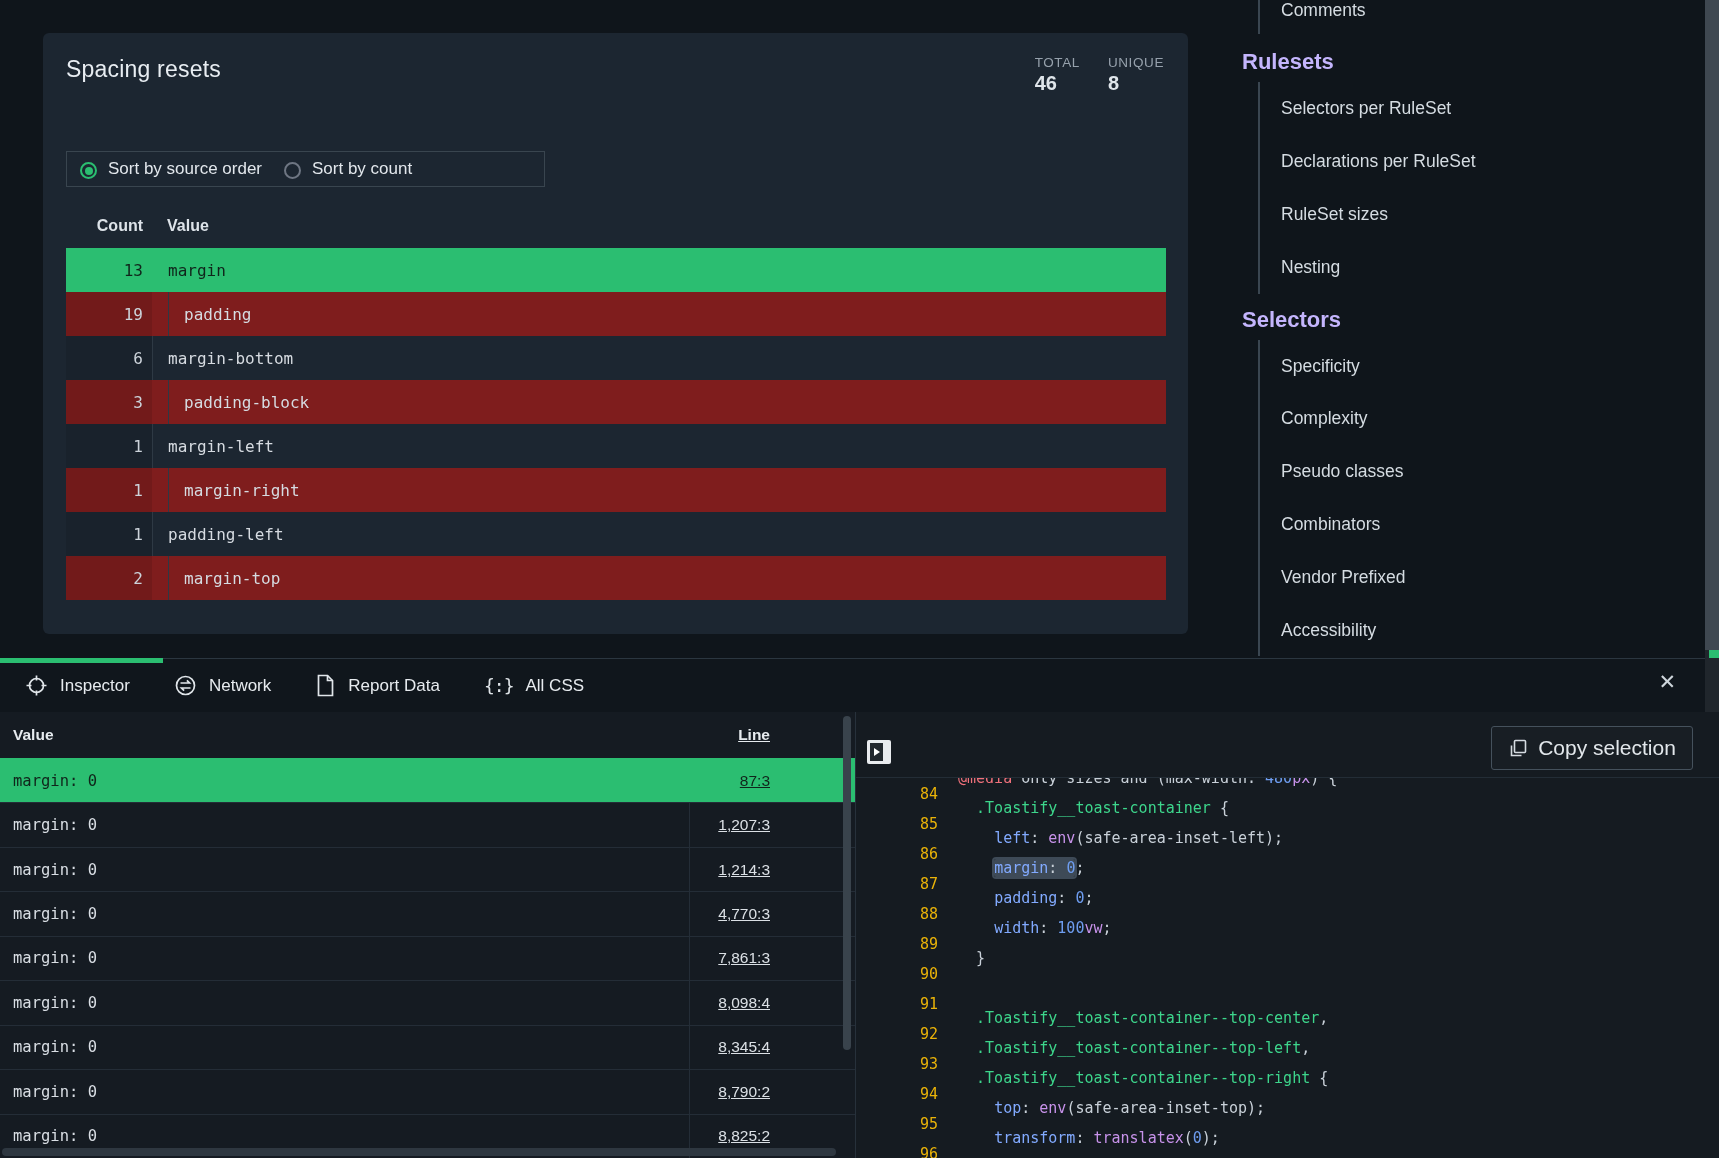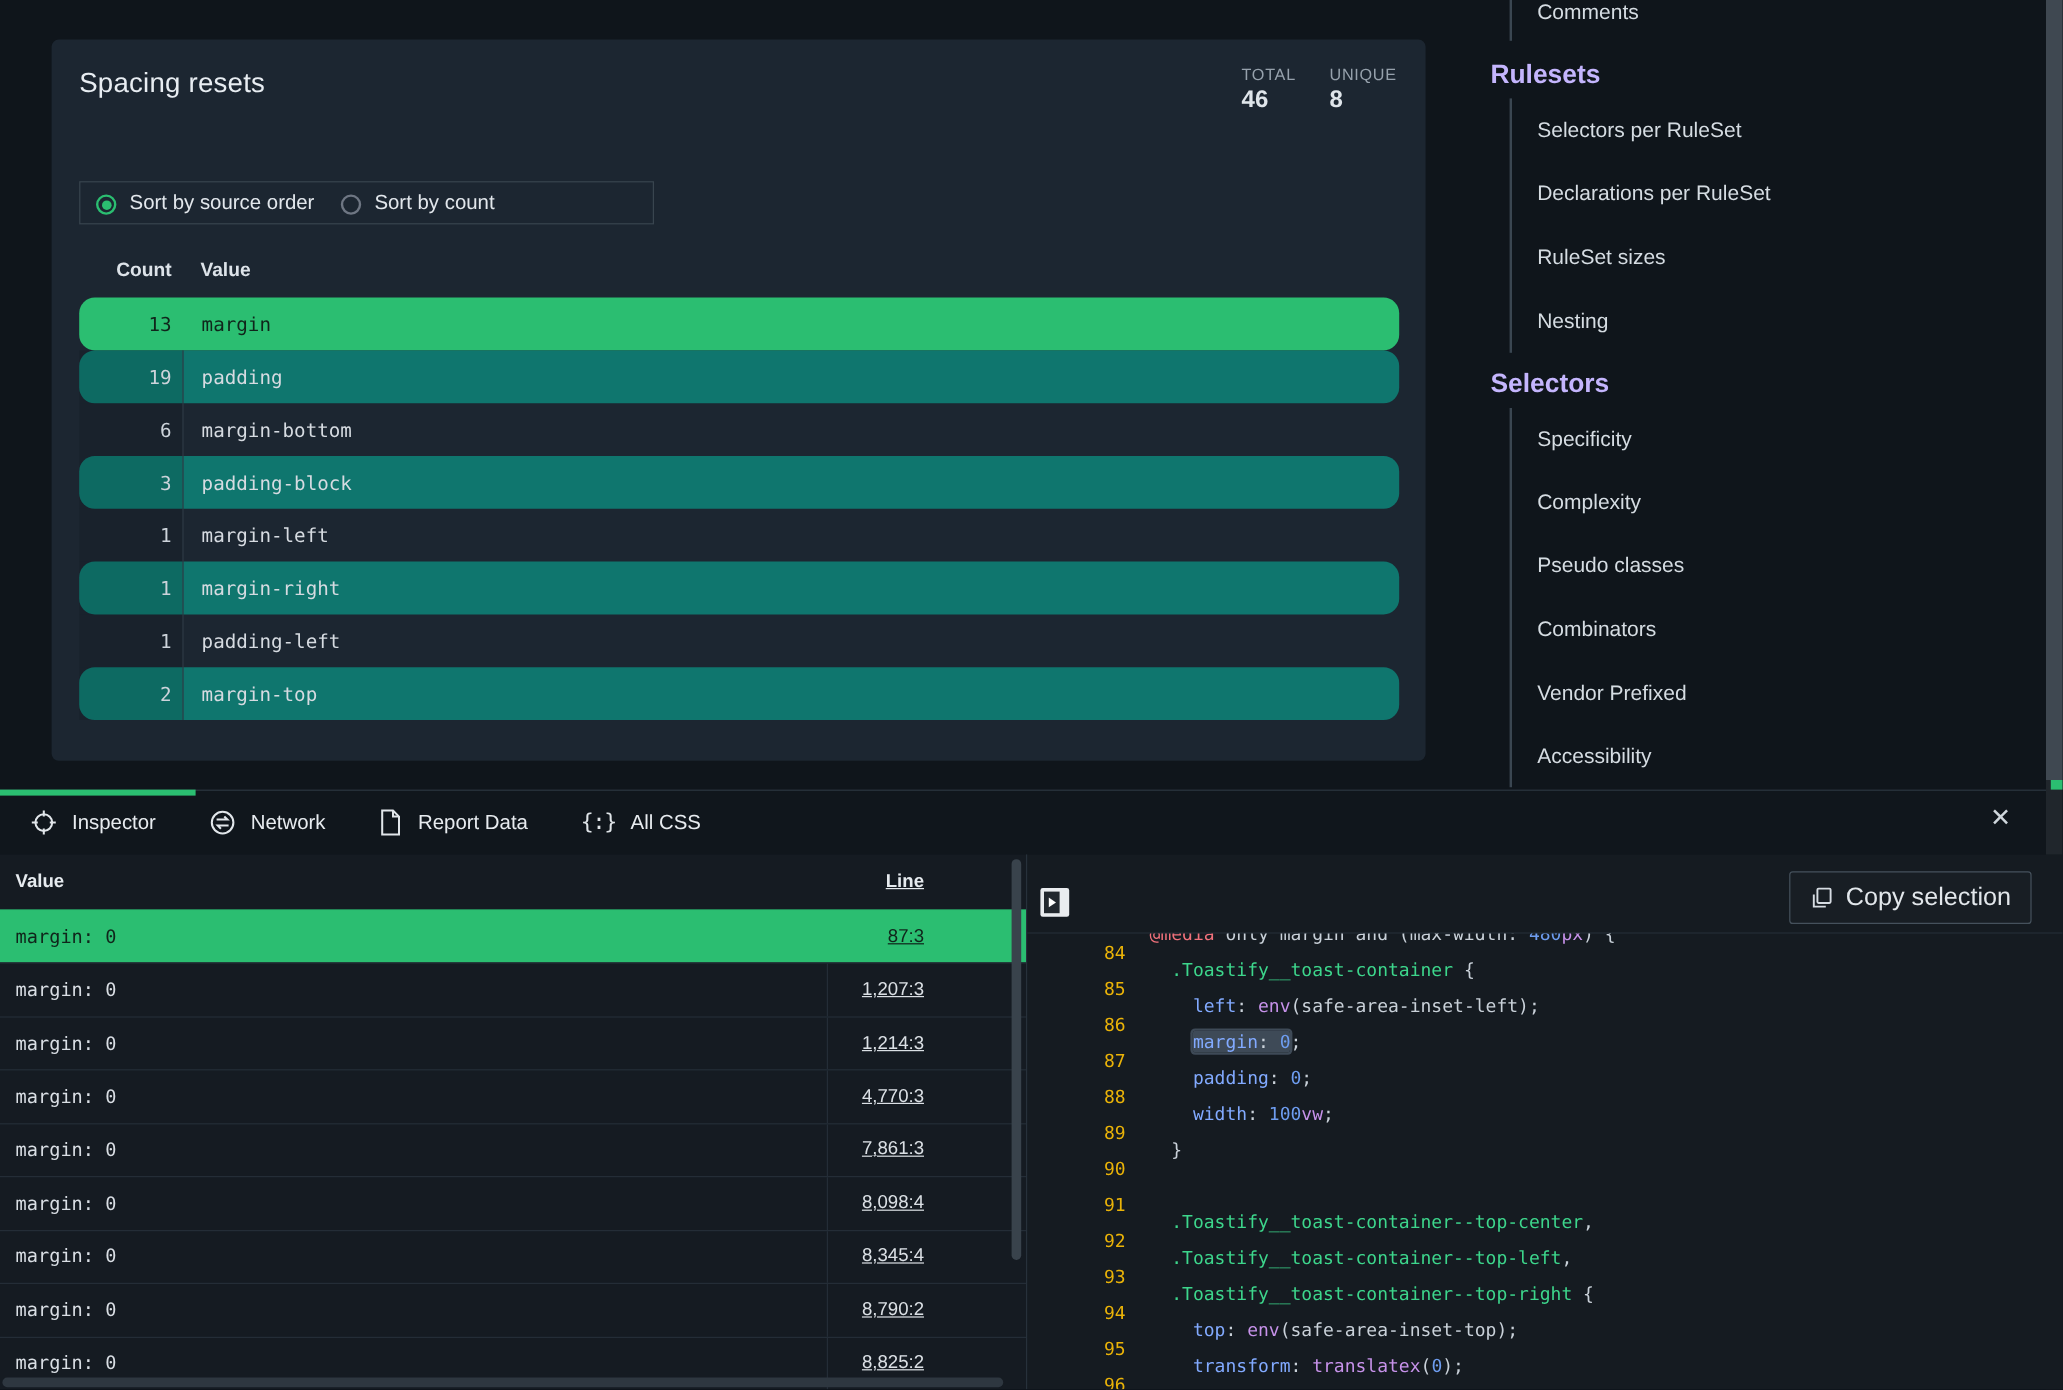--- a/index.html
+++ b/index.html
@@ -18,26 +18,26 @@
             display:flex;align-items:center;gap:22px;padding-left:13px;box-sizing:border-box;}
   .radio-opt{display:flex;align-items:flex-end;gap:11px;font-size:17px;color:#e2e7ec;cursor:pointer;}
   .radio{width:17px;height:17px;border-radius:50%;box-sizing:border-box;position:relative;}
   .radio.on{border:2px solid #2bbe71;}
   .radio.on::after{content:"";position:absolute;left:2.5px;top:2.5px;width:8px;height:8px;border-radius:50%;background:#2bbe71;}
   .radio.off{border:2px solid #6e7683;}
   #card-table{left:23px;top:170px;right:22px;}
   #card-thead{display:flex;height:45px;line-height:45px;font-weight:bold;font-size:16px;color:#dde3e9;}
   .ct-count{width:86px;text-align:right;padding-right:9px;box-sizing:border-box;flex:none;}
   .ct-value{flex:1;padding-left:15px;}
-  #card-rows .crow{display:flex;height:44px;align-items:center;font-size:16px;cursor:pointer;border-radius:13px;}
+  #card-rows .crow{display:flex;height:44px;align-items:center;font-size:16px;cursor:pointer;}
   .crow .cell-count{width:86px;text-align:right;padding-right:9px;box-sizing:border-box;flex:none;
       font-family:"DejaVu Sans Mono",monospace;color:#ccd3da;align-self:stretch;display:flex;align-items:center;justify-content:flex-end;background:rgba(0,0,0,.10);}
   .crow .cell-value{flex:1;padding-left:15px;font-family:"DejaVu Sans Mono",monospace;color:#d6dbe1;
       align-self:stretch;display:flex;align-items:center;border-left:1px solid #2e3944;}
-  .crow.stripe{background:#0f766e;}
+  .crow.stripe{background:#7f1d1d;gap:16px;}
   .crow.sel{background:#2bbe71;}
   .crow.sel .cell-count{color:#10251b;background:transparent;}
   .crow.sel .cell-value{color:#10251b;border-left-color:transparent;}
 
   
   #sidebar{left:1232px;top:0;width:473px;height:656px;overflow:hidden;}
   .sb-header{margin-left:10px;height:40px;display:flex;align-items:center;font-weight:bold;font-size:22px;color:#c4b5fd;}
   .sb-group{margin-left:26px;border-left:2px solid #3a4651;}
   .sb-item{height:52.9px;display:flex;align-items:center;padding-left:21px;font-size:17.5px;color:#d5dce2;cursor:pointer;}
   #sb-g0{margin-top:-14px;}
@@ -301,21 +301,21 @@
     </div>
     <div id="copy-btn">
       <svg width="19" height="19" viewBox="0 0 19 19">
         <rect x="6.5" y="1.5" width="11" height="12" rx="1" fill="none" stroke="#d6dce2" stroke-width="1.6"></rect>
         <path d="M3.5 6.5 v10 h10" fill="none" stroke="#d6dce2" stroke-width="1.6"></path>
       </svg>
       <span>Copy selection</span>
     </div>
     <div id="code-scroll">
       <div id="code-lines">
-          <div class="cline"><span class="gut">84</span><span class="src"><span class="tk-red">@media</span><span class="tk-fg"> only margin and (max-width: </span><span class="tk-num">480</span><span class="tk-unit">px</span><span class="tk-fg">) {</span></span></div>
+          <div class="cline"><span class="gut">84</span><span class="src"><span class="tk-red">@media</span><span class="tk-fg"> only sizes and (max-width: </span><span class="tk-num">480</span><span class="tk-unit">px</span><span class="tk-fg">) {</span></span></div>
           <div class="cline"><span class="gut">85</span><span class="src"><span class="tk-fg">  </span><span class="tk-sel">.Toastify__toast-container</span><span class="tk-fg"> {</span></span></div>
           <div class="cline"><span class="gut">86</span><span class="src"><span class="tk-fg">    </span><span class="tk-prop">left</span><span class="tk-fg">: </span><span class="tk-fn">env</span><span class="tk-fg">(safe-area-inset-left);</span></span></div>
           <div class="cline"><span class="gut">87</span><span class="src"><span class="tk-fg">    </span><span class="hl"><span class="tk-prop">margin</span><span class="tk-fg">: </span><span class="tk-num">0</span></span><span class="tk-fg">;</span></span></div>
           <div class="cline"><span class="gut">88</span><span class="src"><span class="tk-fg">    </span><span class="tk-prop">padding</span><span class="tk-fg">: </span><span class="tk-num">0</span><span class="tk-fg">;</span></span></div>
           <div class="cline"><span class="gut">89</span><span class="src"><span class="tk-fg">    </span><span class="tk-prop">width</span><span class="tk-fg">: </span><span class="tk-num">100</span><span class="tk-unit">vw</span><span class="tk-fg">;</span></span></div>
           <div class="cline"><span class="gut">90</span><span class="src"><span class="tk-fg">  }</span></span></div>
           <div class="cline"><span class="gut">91</span><span class="src"></span></div>
           <div class="cline"><span class="gut">92</span><span class="src"><span class="tk-fg">  </span><span class="tk-sel">.Toastify__toast-container--top-center</span><span class="tk-fg">,</span></span></div>
           <div class="cline"><span class="gut">93</span><span class="src"><span class="tk-fg">  </span><span class="tk-sel">.Toastify__toast-container--top-left</span><span class="tk-fg">,</span></span></div>
           <div class="cline"><span class="gut">94</span><span class="src"><span class="tk-fg">  </span><span class="tk-sel">.Toastify__toast-container--top-right</span><span class="tk-fg"> {</span></span></div>

